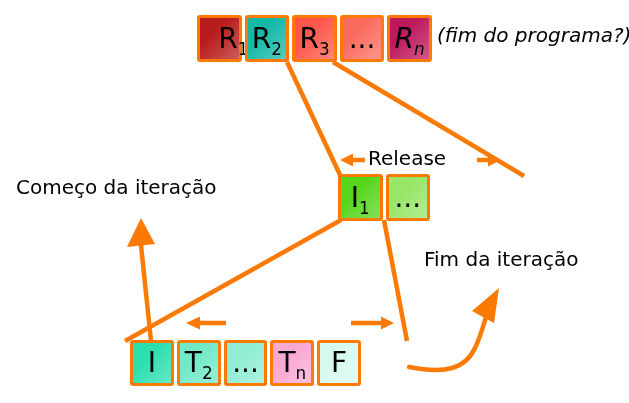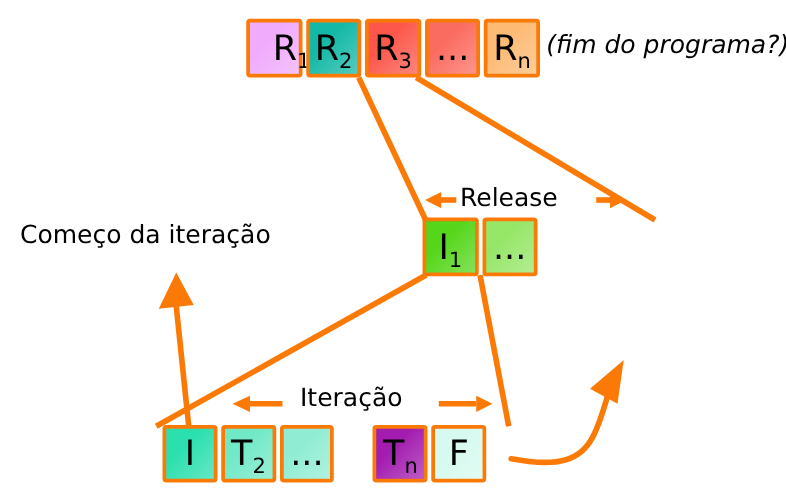--- a/index.html
+++ b/index.html
@@ -91,33 +91,33 @@
     <line class="ln" x1="477" y1="160" x2="489" y2="160"></line>
     <polygon class="ah" points="501,160 488,153.5 488,166.5"></polygon>
 
     <line class="ln" x1="226" y1="323" x2="199" y2="323"></line>
     <polygon class="ah" points="186,323 200,316.5 200,329.5"></polygon>
     <line class="ln" x1="351" y1="323" x2="381" y2="323"></line>
     <polygon class="ah" points="394,323 381,316.5 381,329.5"></polygon>
   </svg>
 
   <div class="row row-releases">
-    <div class="box" style="background-color: #f0abfc; padding-left: 28px;">
+    <div class="box" style="background-color: #b91c1c; padding-left: 28px;">
       <span class="lbl"><span>R</span><sub>1</sub></span>
     </div>
     <div class="box" style="background-color: #14b8a6;">
       <span class="lbl"><span>R</span><sub>2</sub></span>
     </div>
     <div class="box" style="background-color: rgb(252, 87, 74); text-align: center;">
       <span class="lbl"><span>R</span><sub>3</sub></span>
     </div>
     <div class="box" style="background-color: rgb(251, 108, 96);">
       <span class="lbl"><span>...</span><sub></sub></span>
     </div>
-    <div class="box" style="background-color: #fdba74;">
+    <div class="box" style="background-color: #be185d; font-style: italic;">
       <span class="lbl"><span>R</span><sub>n</sub></span>
     </div>
   </div>
 
   <div class="row row-iterations">
     <div class="box" style="background-color: rgb(85, 214, 26);">
       <span class="lbl"><span>I</span><sub>1</sub></span>
     </div>
     <div class="box" style="background-color: rgb(150, 230, 104);">
       <span class="lbl"><span>...</span><sub></sub></span>
@@ -127,26 +127,26 @@
   <div class="row row-tasks">
     <div class="box" style="background-color: rgb(43, 223, 174);">
       <span class="lbl"><span>I</span><sub></sub></span>
     </div>
     <div class="box" style="background-color: rgb(113, 233, 199);">
       <span class="lbl"><span>T</span><sub>2</sub></span>
     </div>
     <div class="box" style="background-color: rgb(144, 237, 211);">
       <span class="lbl"><span>...</span><sub></sub></span>
     </div>
-    <div class="box" style="background-color: #a21caf; margin-left: 28px;">
+    <div class="box" style="background-color: #f9a8d4;">
       <span class="lbl"><span>T</span><sub>n</sub></span>
     </div>
     <div class="box" style="background-color: rgb(214, 250, 239);">
       <span class="lbl"><span>F</span><sub></sub></span>
     </div>
   </div>
 
   <div class="txt txt-fim-programa">(fim do programa?)</div>
   <div class="txt txt-comeco">Começo da iteração</div>
+  <div class="txt txt-fim">Fim da iteração</div>
   <div class="txt txt-release">Release</div>
-  <div class="txt txt-iteracao">Iteração</div>
 
 </div>
 
 </body></html>

